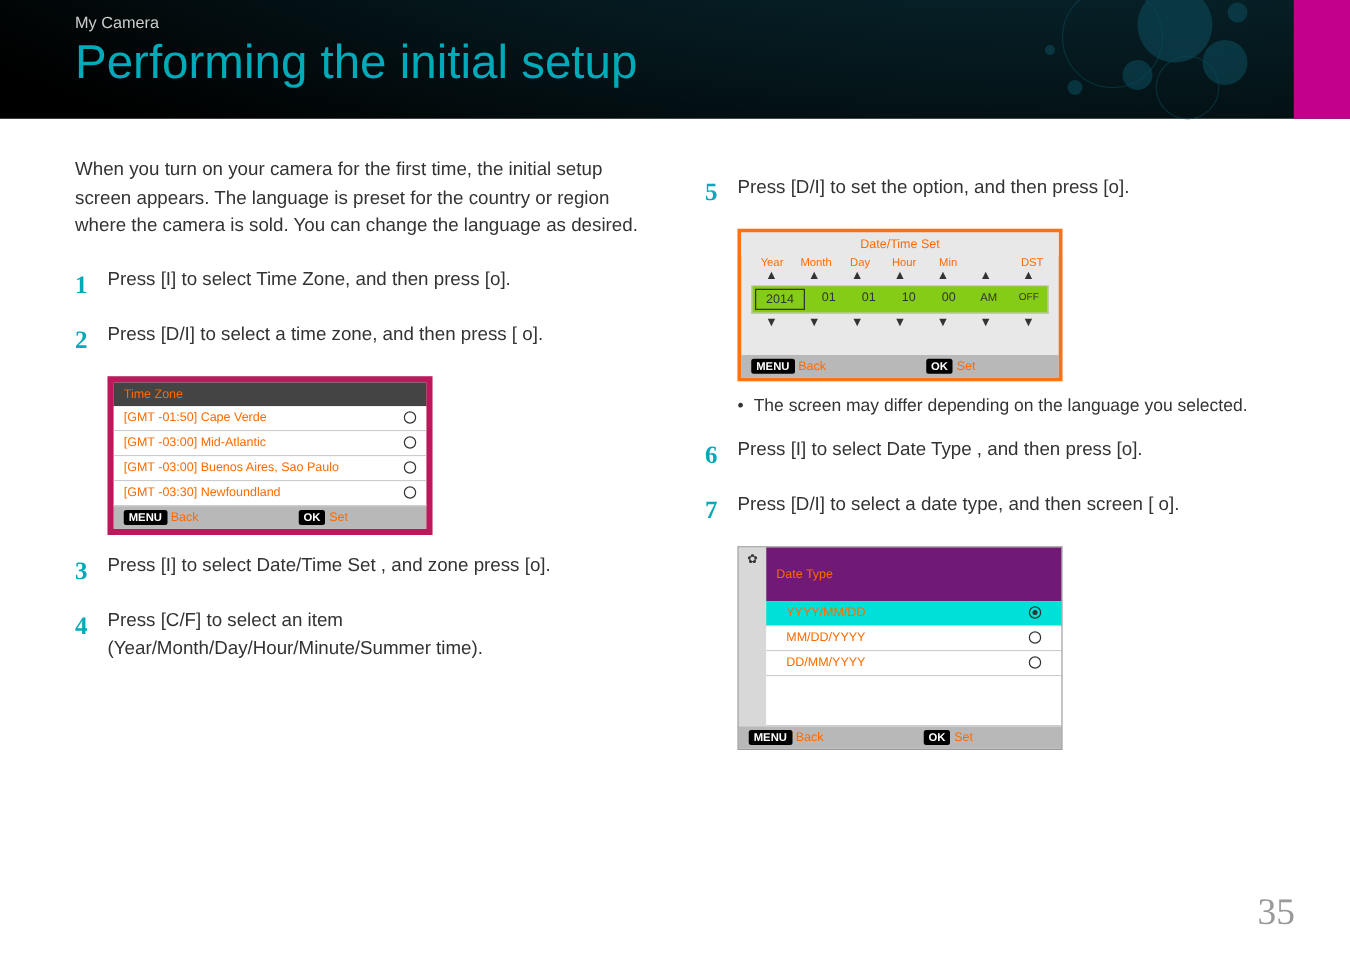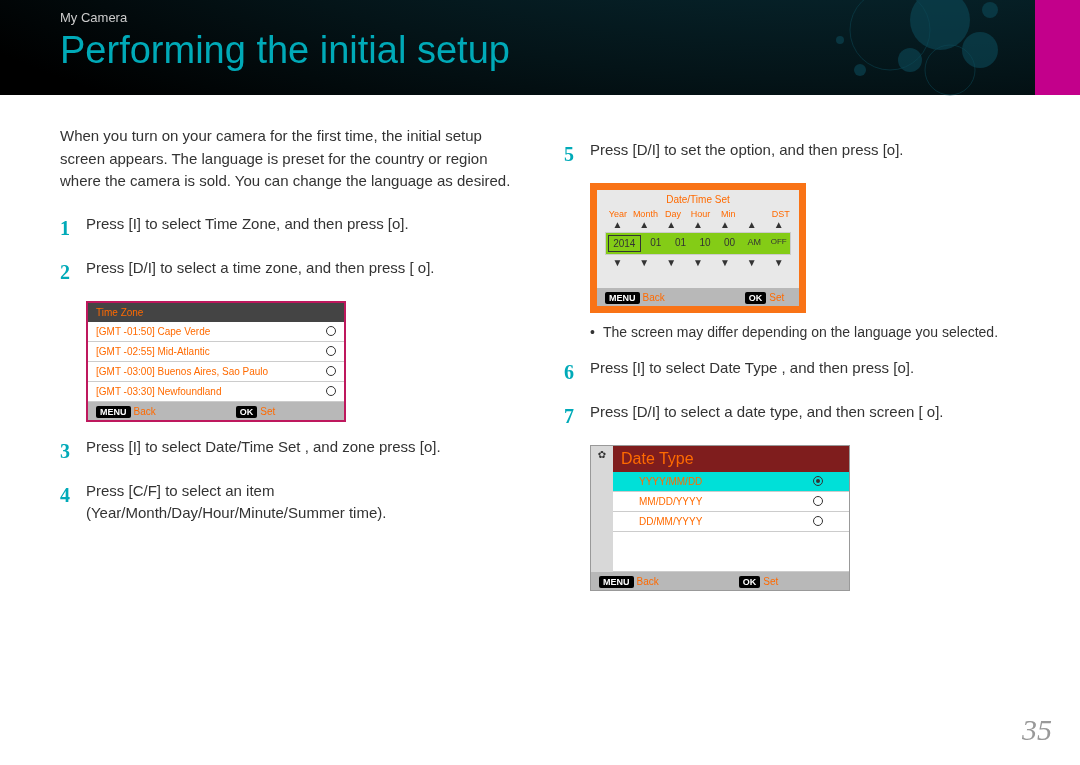--- a/index.html
+++ b/index.html
@@ -48,39 +48,39 @@
     font-size: 15px;
     color: #333;
   }
   .col { flex: 1; }
   .intro { margin-bottom: 20px; line-height: 1.5; }
   .step { display: flex; margin: 14px 0; line-height: 1.5; }
   .step .num { color: #00aab8; font-size: 20px; font-weight: bold; width: 26px; flex-shrink: 0; font-family: Georgia, serif; }
   .step .txt { flex: 1; }
   .screen {
     margin: 10px 0 10px 26px;
-    border: 2px solid #be185d;
+    border: 5px solid #be185d;
     background: #e8e8e8;
     font-size: 11px;
     width: 260px;
   }
   .screen .titlebar { background: #444; color: #ff6a00; padding: 4px 8px; font-size: 10px; }
   .screen .row { display: flex; align-items: center; background: #fff; border-bottom: 1px solid #ccc; padding: 3px 8px; height: 20px; }
   .screen .row.sel { background: #00e0d8; }
   .screen .row .label { flex: 1; color: #ff6a00; font-size: 10px; }
   .screen .row .radio { width: 10px; height: 10px; border: 1px solid #333; border-radius: 50%; display: inline-block; }
   .screen .row .radio.on::after { content: ''; display: block; width: 4px; height: 4px; background: #333; border-radius: 50%; margin: 2px; }
   .screen .footer { background: #b8b8b8; padding: 3px 8px; display: flex; gap: 80px; align-items: center; }
   .screen .footer .tag { background: #000; color: #fff; font-size: 9px; padding: 1px 4px; border-radius: 2px; font-weight: bold; }
   .screen .footer span { color: #ff6a00; font-size: 10px; }
   .datetime-screen {
     margin: 10px 0 10px 26px;
-    border: 7px solid #f97316;
+    border: 3px solid #f97316;
     background: #e8e8e8;
-    width: 216px;
+    width: 260px;
     font-size: 11px;
   }
   .datetime-screen .titlebar { text-align: center; color: #ff6a00; padding: 4px; font-size: 10px; background: #e8e8e8; }
   .datetime-screen .labels { display: flex; color: #ff6a00; font-size: 9px; padding: 0 8px; gap: 2px; }
   .datetime-screen .labels span { flex: 1; text-align: center; }
   .datetime-screen .labels .dst { flex: 0.8; }
   .datetime-screen .arrows, .datetime-screen .vals { display: flex; padding: 0 8px; gap: 2px; }
   .datetime-screen .arrows span, .datetime-screen .vals span { flex: 1; text-align: center; font-size: 10px; }
   .datetime-screen .arrows { color: #333; font-size: 8px; }
   .datetime-screen .vals { background: #84cc16; margin: 2px 8px; padding: 4px 0; border: 1px solid #ccc; }
@@ -93,31 +93,30 @@
     margin: 10px 0 10px 26px;
     border: 1px solid #999;
     background: #e8e8e8;
     width: 260px;
     font-size: 11px;
   }
   .datetype-screen .body { display: flex; }
   .datetype-screen .side { width: 22px; background: #d8d8d8; display:flex; flex-direction:column; align-items:center; padding-top: 3px;}
   .datetype-screen .side .gear { font-size: 10px; color: #333; }
   .datetype-screen .main { flex: 1; }
-  .datetype-screen .row2 { display: flex; align-items: center; background: #fff; border-bottom: 1px solid #ccc; padding: 3px 26px; height: 20px; }
+  .datetype-screen .row2 { display: flex; align-items: center; background: #fff; border-bottom: 1px solid #ccc; padding: 3px 16px; height: 20px; }
   .datetype-screen .row2.sel { background: #00e0d8; }
   .datetype-screen .row2 .label { flex: 1; color: #ff6a00; font-size: 10px; }
-  .datetype-screen .titlebar2 { color: #ff6a00; padding: 4px 8px; font-size: 16px; background: #7f1d1d; }
+  .datetype-screen .titlebar2 { color: #ff6a00; padding: 16px 8px; font-size: 10px; background: #701a75; }
   .datetype-screen .blank { height: 40px; background: #fff; border-bottom: 1px solid #ccc; }
   .page-num {
     position: absolute;
-    right: 28px;
+    right: 44px;
     bottom: 18px;
     font-size: 30px;
-    font-style: italic;
     color: #999;
     font-family: Georgia, serif;
   }
 </style>
 </head>
 <body>
 
 <div class="header">
   <svg class="bubbles" style="position:absolute; right:40px; top:-20px; width:300px; height:140px; z-index:1;">
     <circle cx="200" cy="40" r="30"></circle>
@@ -148,21 +147,21 @@
       <div class="txt">Press [D/I] to select a time zone, and then press [      o].</div>
     </div>
 
     <div class="screen">
       <div class="titlebar">Time Zone</div>
       <div class="row">
           <span class="label">[GMT -01:50] Cape Verde</span>
           <span class="radio"></span>
         </div>
       <div class="row">
-          <span class="label">[GMT -02:55] Mid-Atlantic</span>
+          <span class="label">[GMT -03:00] Mid-Atlantic</span>
           <span class="radio"></span>
         </div>
       <div class="row">
           <span class="label">[GMT -03:00] Buenos Aires, Sao Paulo</span>
           <span class="radio"></span>
         </div>
       <div class="row">
           <span class="label">[GMT -03:30] Newfoundland</span>
           <span class="radio"></span>
         </div>

